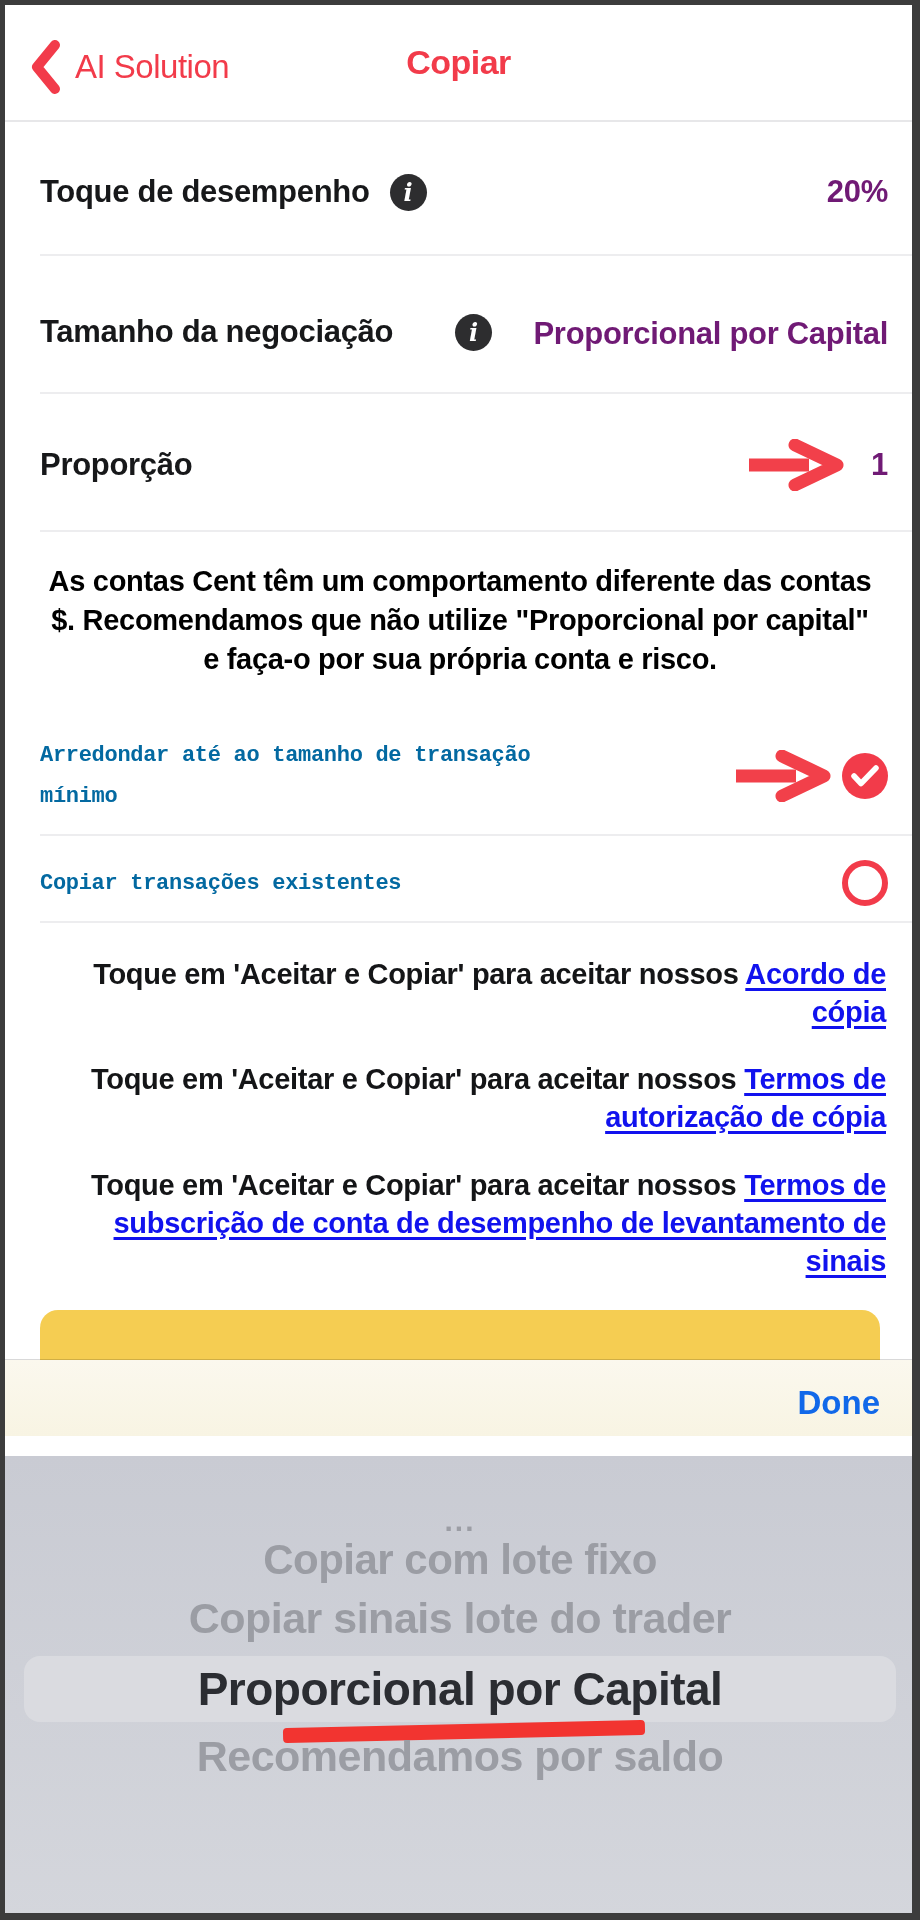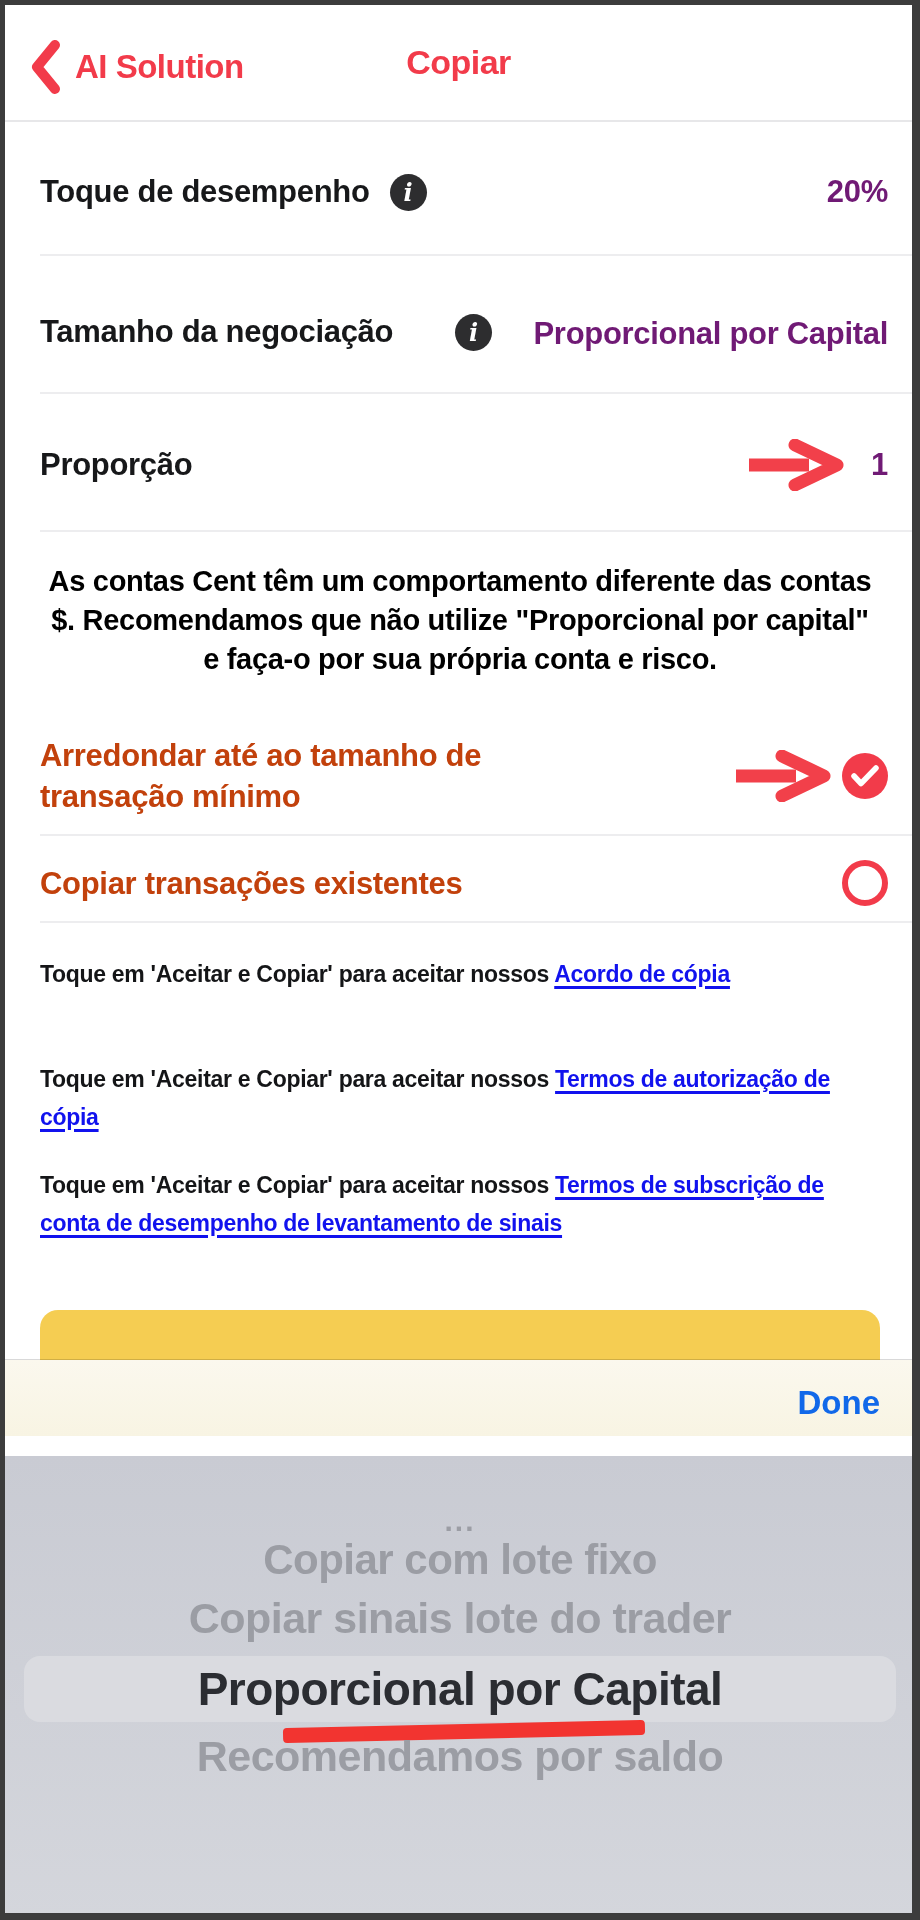--- a/index.html
+++ b/index.html
@@ -7,21 +7,21 @@
   body {
     position:relative; width:920px; height:1920px; background:#ffffff;
     font-family:"Liberation Sans", sans-serif; color:#1b1b1d; overflow:hidden;
   }
   
   .frame { position:absolute; inset:0; border:5px solid #3c3c3c; border-right-width:8px; border-bottom-width:7px; pointer-events:none; z-index:200; }
 
   
   .nav { position:absolute; top:5px; left:5px; right:8px; height:117px; background:#fff; border-bottom:2px solid #e7e7e9; z-index:5; }
   .nav-back { position:absolute; left:24px; top:34px; display:flex; align-items:center; gap:14px; cursor:pointer; }
-  .nav-back-label { font-size:33px; font-weight:700; color:#f23b4a; letter-spacing:-0.5px; }
+  .nav-back-label { font-size:33px; font-weight:400; color:#f23b4a; letter-spacing:-0.5px; }
   .nav-title { position:absolute; left:0; right:0; top:38px; text-align:center; font-size:34px; font-weight:700; color:#f23b4a; letter-spacing:-0.5px; }
 
   
   .row { position:absolute; left:40px; right:32px; display:flex; align-items:center; }
   .row-label { font-size:31px; font-weight:600; color:#17181a; letter-spacing:-0.3px; }
   .row-value { margin-left:auto; font-size:31px; font-weight:700; color:#701a75; letter-spacing:-0.3px; }
   .sep { position:absolute; left:40px; right:0; height:2px; background:#ededef; }
 
   .info-icon { width:37px; height:37px; border-radius:50%; background:#2d2d2f; color:#fff;
     display:flex; align-items:center; justify-content:center;
@@ -31,29 +31,29 @@
   #row-trade-size .row-label { position:absolute; left:0; top:22px; }
   #row-trade-size .info-icon { position:absolute; left:415px; top:22px; }
   #row-trade-size .row-value { position:absolute; right:0; top:24px; margin:0; }
 
   .arrow-annot { flex:0 0 auto; }
   .ratio-right { margin-left:auto; display:flex; align-items:center; gap:22px; }
 
   .warning { position:absolute; left:42px; right:42px; text-align:center;
     font-size:29px; font-weight:700; color:#000000; line-height:39px; letter-spacing:-0.3px; }
 
-  .toggle-label { font-size:31px; font-weight:600; color:#c2410c; line-height:41px; letter-spacing:-0.3px; max-width:520px; }
+  .toggle-label { font-size:22px; font-weight:600; color:#0369a1; line-height:41px; letter-spacing:-0.3px; max-width:520px;font-family:Liberation Mono, monospace; }
   .toggle-right { margin-left:auto; display:flex; align-items:center; gap:6px; }
   .check-circle { width:46px; height:46px; border-radius:50%; background:#f23b4a;
     display:flex; align-items:center; justify-content:center; flex:0 0 auto; }
   .ring-circle { width:46px; height:46px; border-radius:50%; border:6px solid #f23b4a; background:transparent; flex:0 0 auto; }
 
   
-  .agreement { position:absolute; left:40px; right:34px; font-size:23px; font-weight:700;
-    color:#141517; line-height:38px; letter-spacing:-0.3px; }
+  .agreement { position:absolute; left:40px; right:34px; font-size:29px; font-weight:700;
+    color:#141517; line-height:38px; letter-spacing:-0.3px;text-align:right; }
   .agreement a { color:#1112ee; text-decoration:underline; text-decoration-thickness:3px; text-underline-offset:4px; cursor:pointer; }
 
   
   .accept-btn { position:absolute; left:40px; right:40px; top:1310px; height:110px;
     background:#f5cd52; border-radius:18px 18px 0 0; text-align:center; padding-top:28px;
     font-size:30px; font-weight:600; color:#26261d; border:none; cursor:pointer; }
 
   
   .sheet { position:absolute; left:0; right:0; top:1360px; bottom:0; z-index:100; }
   .sheet-toolbar { position:relative; height:76px; background:linear-gradient(#fbf8ee, #f8f4e3);

